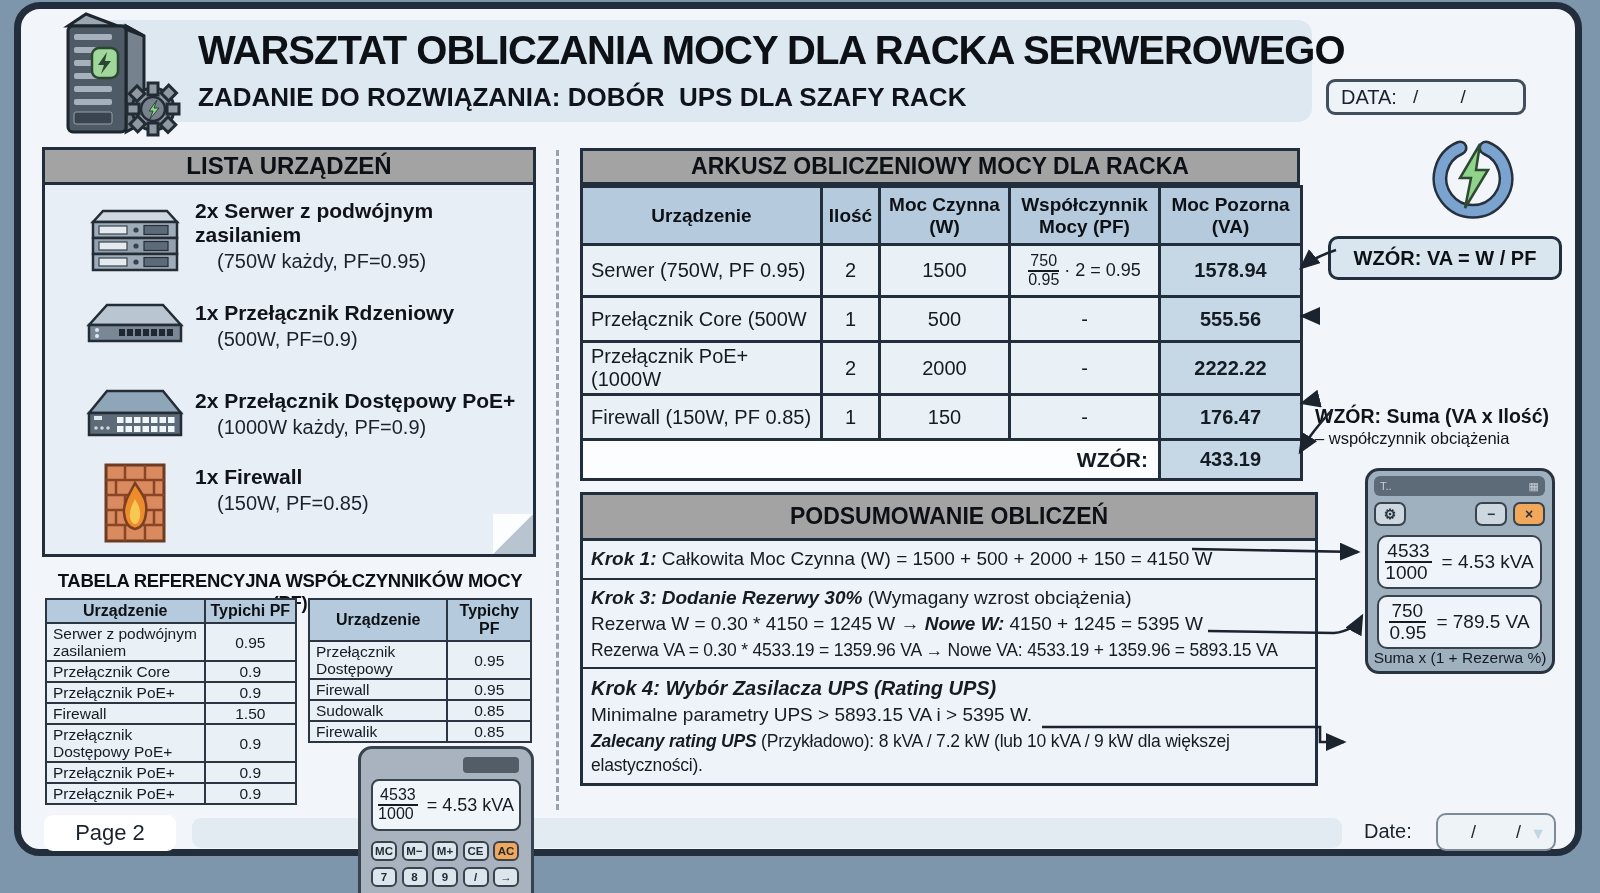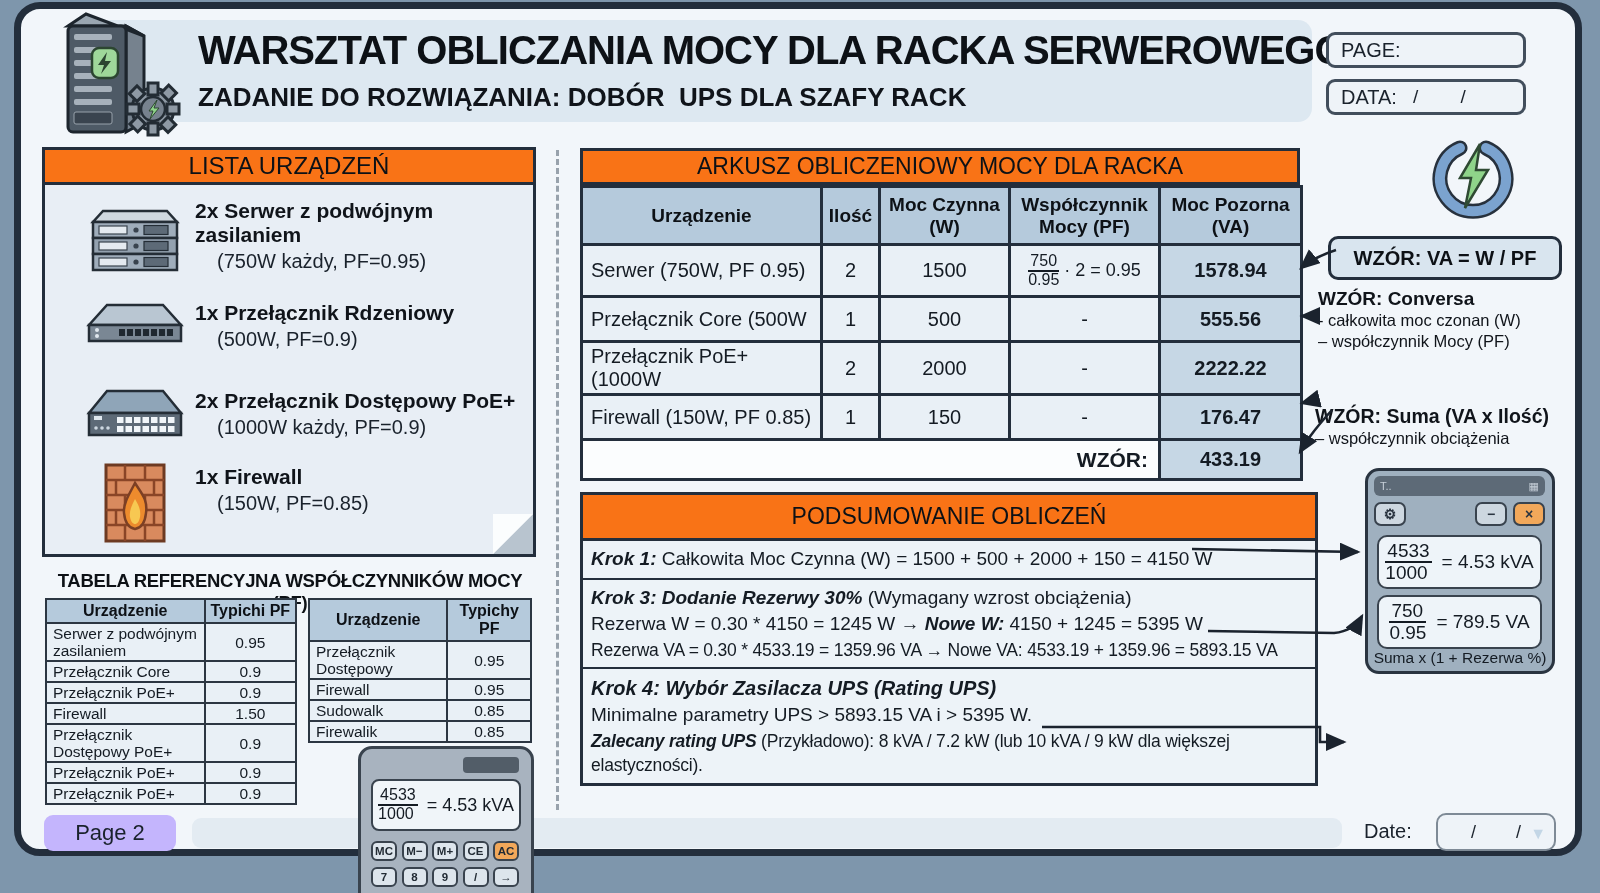--- a/index.html
+++ b/index.html
@@ -7,21 +7,21 @@
   .abs{position:absolute;}
   .stage{position:absolute;left:0;top:0;width:1600px;height:893px;}
   .frame{left:14px;top:2px;width:1554px;height:840px;background:#f2f6fa;border:7px solid #232e3c;border-radius:26px;}
   
   .title-band{left:88px;top:20px;width:1224px;height:102px;background:#dde8f1;border-radius:14px;}
   .page-title{left:198px;top:28px;font-size:40px;font-weight:bold;color:#0d1116;letter-spacing:-1px;white-space:nowrap;}
   .page-subtitle{left:198px;top:82px;font-size:26px;font-weight:bold;color:#10141a;white-space:pre;}
   .meta-box{width:200px;height:36px;border:3px solid #424e5c;border-radius:9px;background:#eef3f8;display:flex;align-items:center;font-size:20px;color:#1a222c;padding-left:12px;box-sizing:border-box;}
   .meta-val{white-space:pre;font-size:19px;margin-left:16px;}
   
-  .band{background:#f97316;border:3px solid #232e3c;display:flex;align-items:center;justify-content:center;font-weight:normal;color:#0d1116;box-sizing:border-box;}
+  .band{background:#a3a3a3;border:3px solid #232e3c;display:flex;align-items:center;justify-content:center;font-weight:bold;color:#0d1116;box-sizing:border-box;}
   
   .panel{left:42px;top:147px;width:494px;height:410px;box-sizing:border-box;}
   .panel .band{height:38px;font-size:24px;border-bottom-width:3px;}
   .panel-body{position:absolute;left:0;top:38px;width:494px;height:372px;background:#e8eef5;border:3px solid #232e3c;border-top:none;box-sizing:border-box;overflow:hidden;}
   .dev-item{position:absolute;left:30px;display:flex;align-items:flex-start;}
   .dev-icon{width:120px;flex:0 0 120px;display:flex;justify-content:center;}
   .dev-text{padding-top:4px;}
   .dev-name{font-size:21px;font-weight:bold;color:#10141a;}
   .dev-spec{font-size:20px;color:#1a222c;padding-left:22px;margin-top:3px;}
   .curl{position:absolute;right:0;bottom:0;width:0;height:0;border-style:solid;border-width:0 0 40px 40px;border-color:transparent transparent #b8c4cf transparent;}
@@ -58,21 +58,21 @@
   .dobierz{left:1356px;top:716px;font-size:19px;font-weight:bold;line-height:1.35;color:#0d1116;}
   
   .calcwin{left:1365px;top:468px;width:190px;height:206px;background:#9fb0bf;border:3.5px solid #2a3440;border-radius:14px;box-sizing:border-box;}
   .cw-titlebar{position:absolute;left:6px;top:5px;width:171px;height:20px;background:#5d6a77;border-radius:6px;display:flex;align-items:center;justify-content:space-between;padding:0 6px;box-sizing:border-box;color:#c6cfd8;font-size:11px;}
   .cw-btnrow{position:absolute;left:6px;top:31px;width:171px;display:flex;align-items:center;}
   .cw-btn{width:32px;height:24px;border:2px solid #39434e;border-radius:7px;background:#cdd7e0;display:flex;align-items:center;justify-content:center;font-size:14px;font-weight:bold;color:#2a3440;box-sizing:border-box;}
   .cw-display{position:absolute;left:9px;width:165px;height:54px;background:#eef4f9;border:2.5px solid #39434e;border-radius:10px;display:flex;align-items:center;justify-content:center;color:#141b23;box-sizing:border-box;}
   .cw-result{font-size:19px;margin-left:5px;}
   .cw-caption{position:absolute;left:0;top:178px;width:100%;text-align:center;font-size:15.5px;color:#141b23;}
   
-  .page-pill{left:44px;top:815px;width:132px;height:36px;background:#c4b5fd;border-radius:9px;display:flex;align-items:center;justify-content:center;font-size:22px;color:#1a222c;}
+  .page-pill{left:44px;top:815px;width:132px;height:36px;background:#ffffff;border-radius:9px;display:flex;align-items:center;justify-content:center;font-size:22px;color:#1a222c;}
   .blank-pill{left:192px;top:818px;width:1150px;height:30px;background:#e3ebf2;border-radius:9px;}
   .date-label{left:1364px;top:820px;font-size:20px;color:#1a222c;}
   .date-box{left:1436px;top:813px;width:120px;height:38px;border:2.5px solid #7e8a96;border-radius:10px;background:#eef3f8;display:flex;align-items:center;justify-content:center;font-size:18px;color:#1a222c;box-sizing:border-box;}
   .date-box .val{white-space:pre;}
   .date-chev{position:absolute;right:8px;top:10px;color:#c3d6e6;font-size:16px;}
   
   .calcdev{left:358px;top:746px;width:176px;height:170px;background:#a8b3bf;border:3px solid #39434e;border-radius:14px;box-sizing:border-box;z-index:5;}
   .solar{position:absolute;right:12px;top:8px;width:56px;height:16px;background:#525d68;border-radius:4px;}
   .cd-display{position:absolute;left:10px;top:30px;width:150px;height:52px;background:#f0f5f9;border:2.5px solid #39434e;border-radius:8px;display:flex;align-items:center;justify-content:center;color:#141b23;box-sizing:border-box;}
   .cd-result{font-size:18px;margin-left:4px;}
@@ -114,23 +114,20 @@
       <rect x="92" y="113" width="11" height="11" transform="rotate(-45 97 118)"></rect>
       <rect x="123" y="113" width="11" height="11" transform="rotate(45 128 118)"></rect>
     </g>
     <circle cx="113" cy="103" r="12" fill="#77828e" stroke="#232c34" stroke-width="2.5"></circle>
     <path d="M117,94 L109,105 L113,105 L110,113 L119,102 L114,102 Z" fill="#8fd48a" stroke="#2c4631" stroke-width="1"></path>
   </svg>
 
   <div class="abs page-title">WARSZTAT OBLICZANIA MOCY DLA RACKA SERWEROWEGO</div>
   <div class="abs page-subtitle">ZADANIE DO ROZWIĄZANIA: DOBÓR  UPS DLA SZAFY RACK</div>
 
-  <div class="abs meta-box" style="left:1326px;top:32px;">
-    <span>PAGE:</span>
-  </div>
   <div class="abs meta-box" style="left:1326px;top:79px;">
     <span>DATA:</span>
     <span class="meta-val">/        /</span>
   </div>
 
   <div class="abs panel">
     <div class="band">LISTA URZĄDZEŃ</div>
     <div class="panel-body">
 
       <div class="dev-item" style="top:10px;">
@@ -408,25 +405,20 @@
   </div>
 
   <svg class="abs" style="left:1430px;top:136px;" width="86" height="86" viewBox="0 0 86 86">
     <path d="M 30,12 A 33 33 0 1 0 56,12" fill="none" stroke="#27313d" stroke-width="15" stroke-linecap="round"></path>
     <path d="M 30,12 A 33 33 0 1 0 56,12" fill="none" stroke="#7ba3cf" stroke-width="10" stroke-linecap="round"></path>
     <path d="M50,8 L30,42 L41,42 L35,72 L58,34 L46,34 Z" fill="#8fd48a" stroke="#2f4a33" stroke-width="2.5"></path>
   </svg>
 
   <div class="abs wzor-box">WZÓR: VA = W / PF</div>
 
-  <div class="abs rail-block" style="left:1318px;top:288px;width:250px;">
-    <div class="rail-title">WZÓR: Conversa</div>
-    <div class="rail-line">- całkowita moc czonan (W)</div>
-    <div class="rail-line">– współczynnik Mocy (PF)</div>
-  </div>
 
   <div class="abs rail-block" style="left:1315px;top:382px;width:260px;">
     <div class="rail-title" style="font-size:19.5px;margin-top:23px;">WZÓR: Suma (VA x Ilość)</div>
     <div class="rail-line">– współczynnik obciążenia</div>
   </div>
 
   <div class="abs calcwin">
     <div class="cw-titlebar">
       <span>T..</span>
       <span>▦</span>

